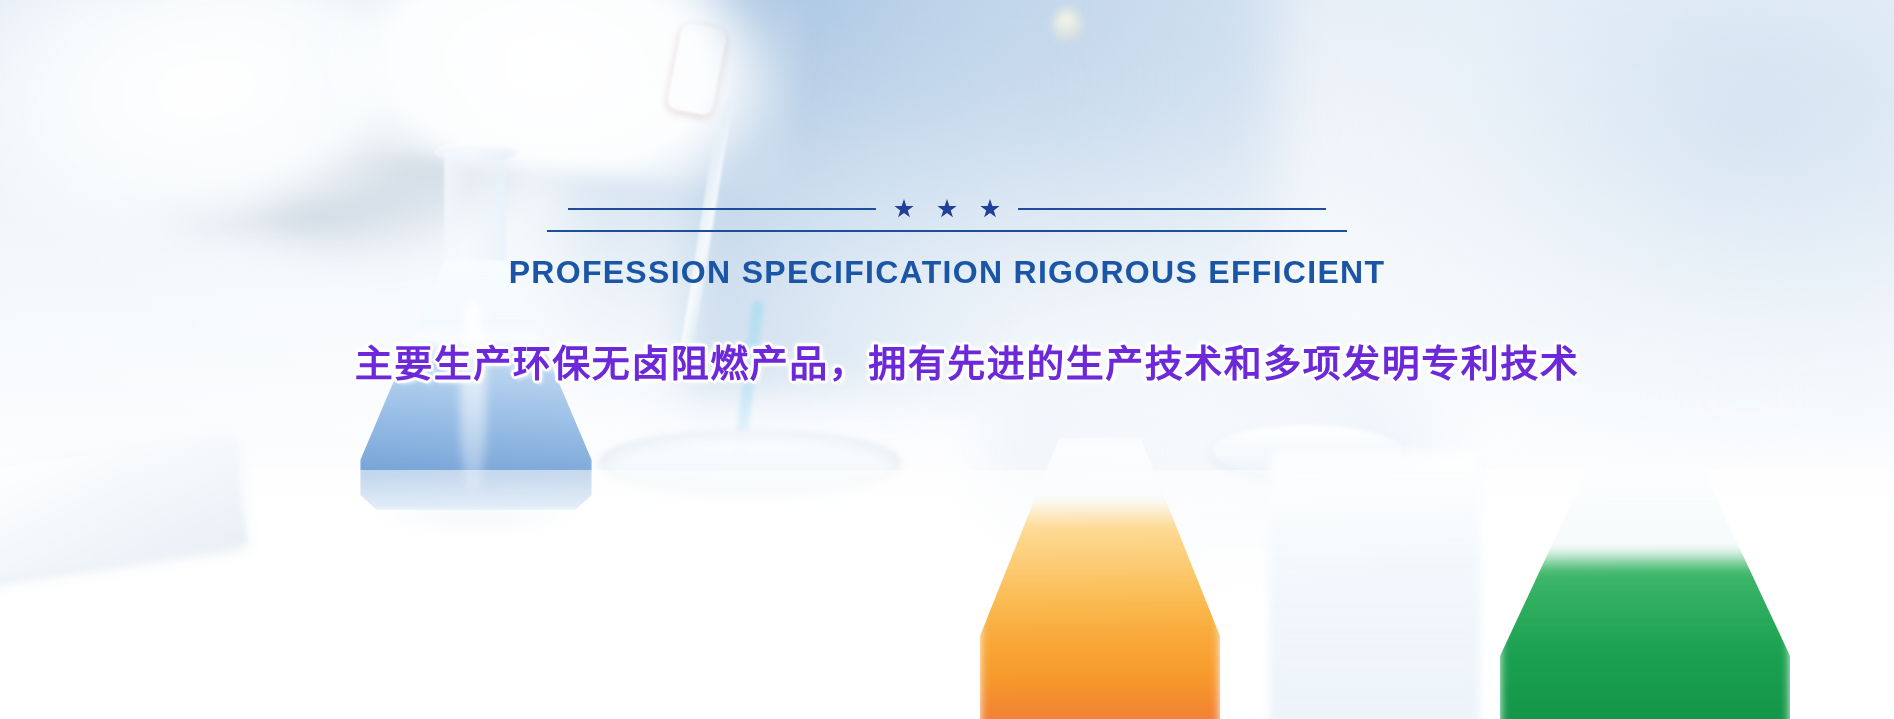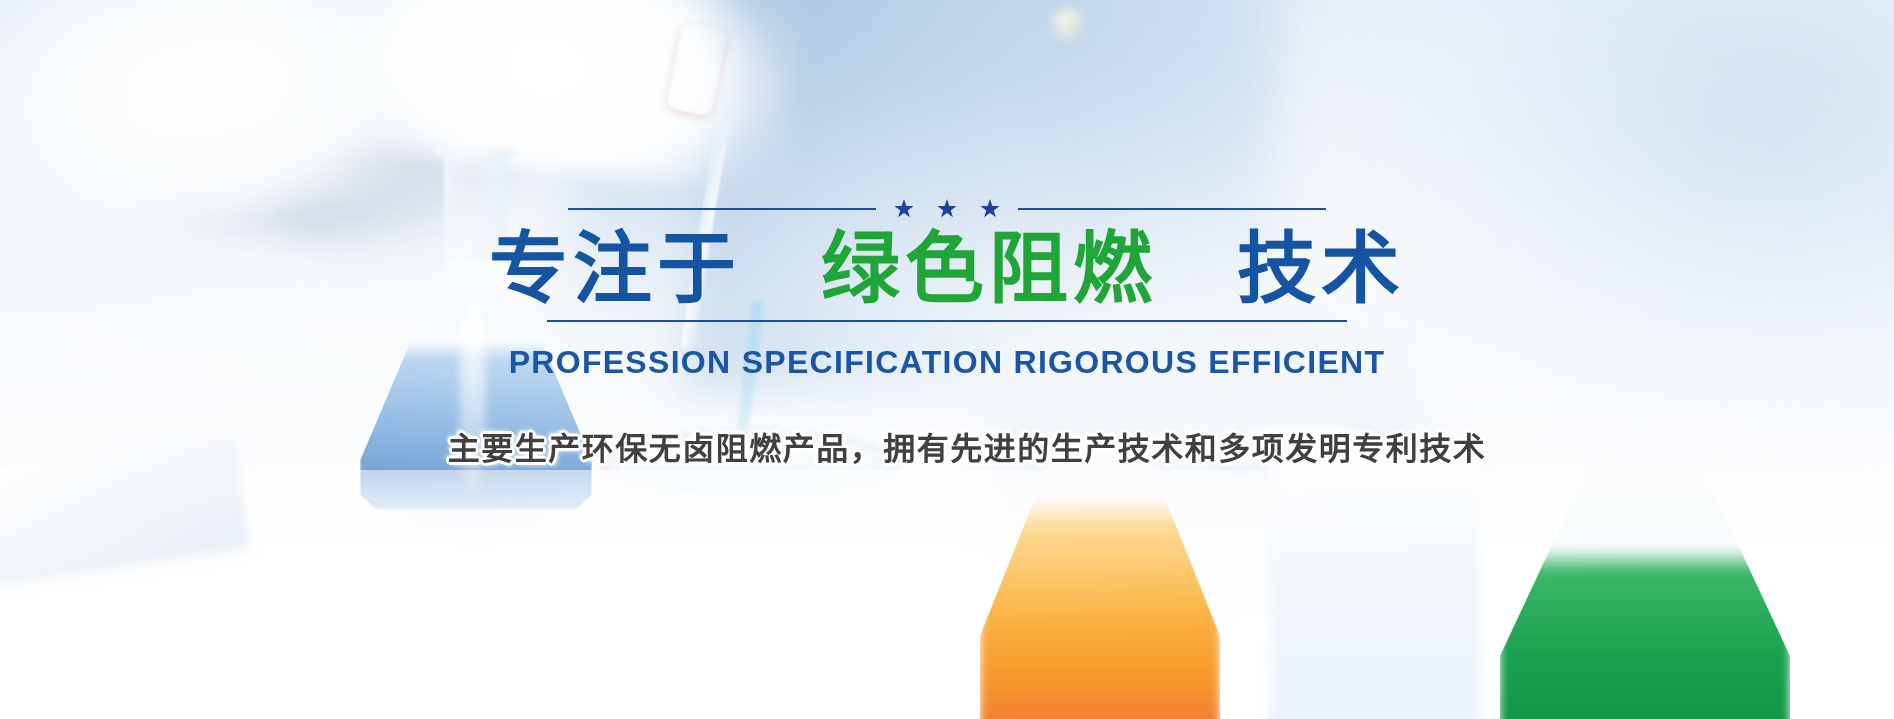--- a/index.html
+++ b/index.html
@@ -244,24 +244,24 @@
     font-size:32px;
     font-weight:bold;
     letter-spacing:1.3px;
     color:#1b55a5;
     white-space:nowrap;
   }
 
   
   .desc-cn{
     margin-top:42px;
-    font-size:32px;
+    font-size:38px;
     font-weight:bold;
     letter-spacing:1.5px;
-    color:#404040;
+    color:#6d28d9;
     white-space:nowrap;
     text-shadow:
       -2px -2px 0 #fff, 2px -2px 0 #fff, -2px 2px 0 #fff, 2px 2px 0 #fff,
       -3px 0 0 #fff, 3px 0 0 #fff, 0 -3px 0 #fff, 0 3px 0 #fff,
       -3px -3px 4px rgba(255,255,255,.9), 3px 3px 4px rgba(255,255,255,.9);
     margin-left: 40px;
   }
 </style>
 </head>
 <body>
@@ -307,27 +307,20 @@
     <div class="rule-stars">
       <span class="rule-line left"></span>
       <span class="stars">
         <span class="star"></span>
         <span class="star"></span>
         <span class="star"></span>
       </span>
       <span class="rule-line right"></span>
     </div>
 
-    <div class="headline">
-      <span class="h-blue">专注于</span>
-      <span class="h-gap"></span>
-      <span class="h-green">绿色阻燃</span>
-      <span class="h-gap"></span>
-      <span class="h-blue">技术</span>
-    </div>
 
     <div class="rule-bottom"></div>
 
     <div class="subtitle-en">PROFESSION SPECIFICATION RIGOROUS EFFICIENT</div>
 
     <div class="desc-cn">主要生产环保无卤阻燃产品，拥有先进的生产技术和多项发明专利技术</div>
 
   </div>
 </div>
 

